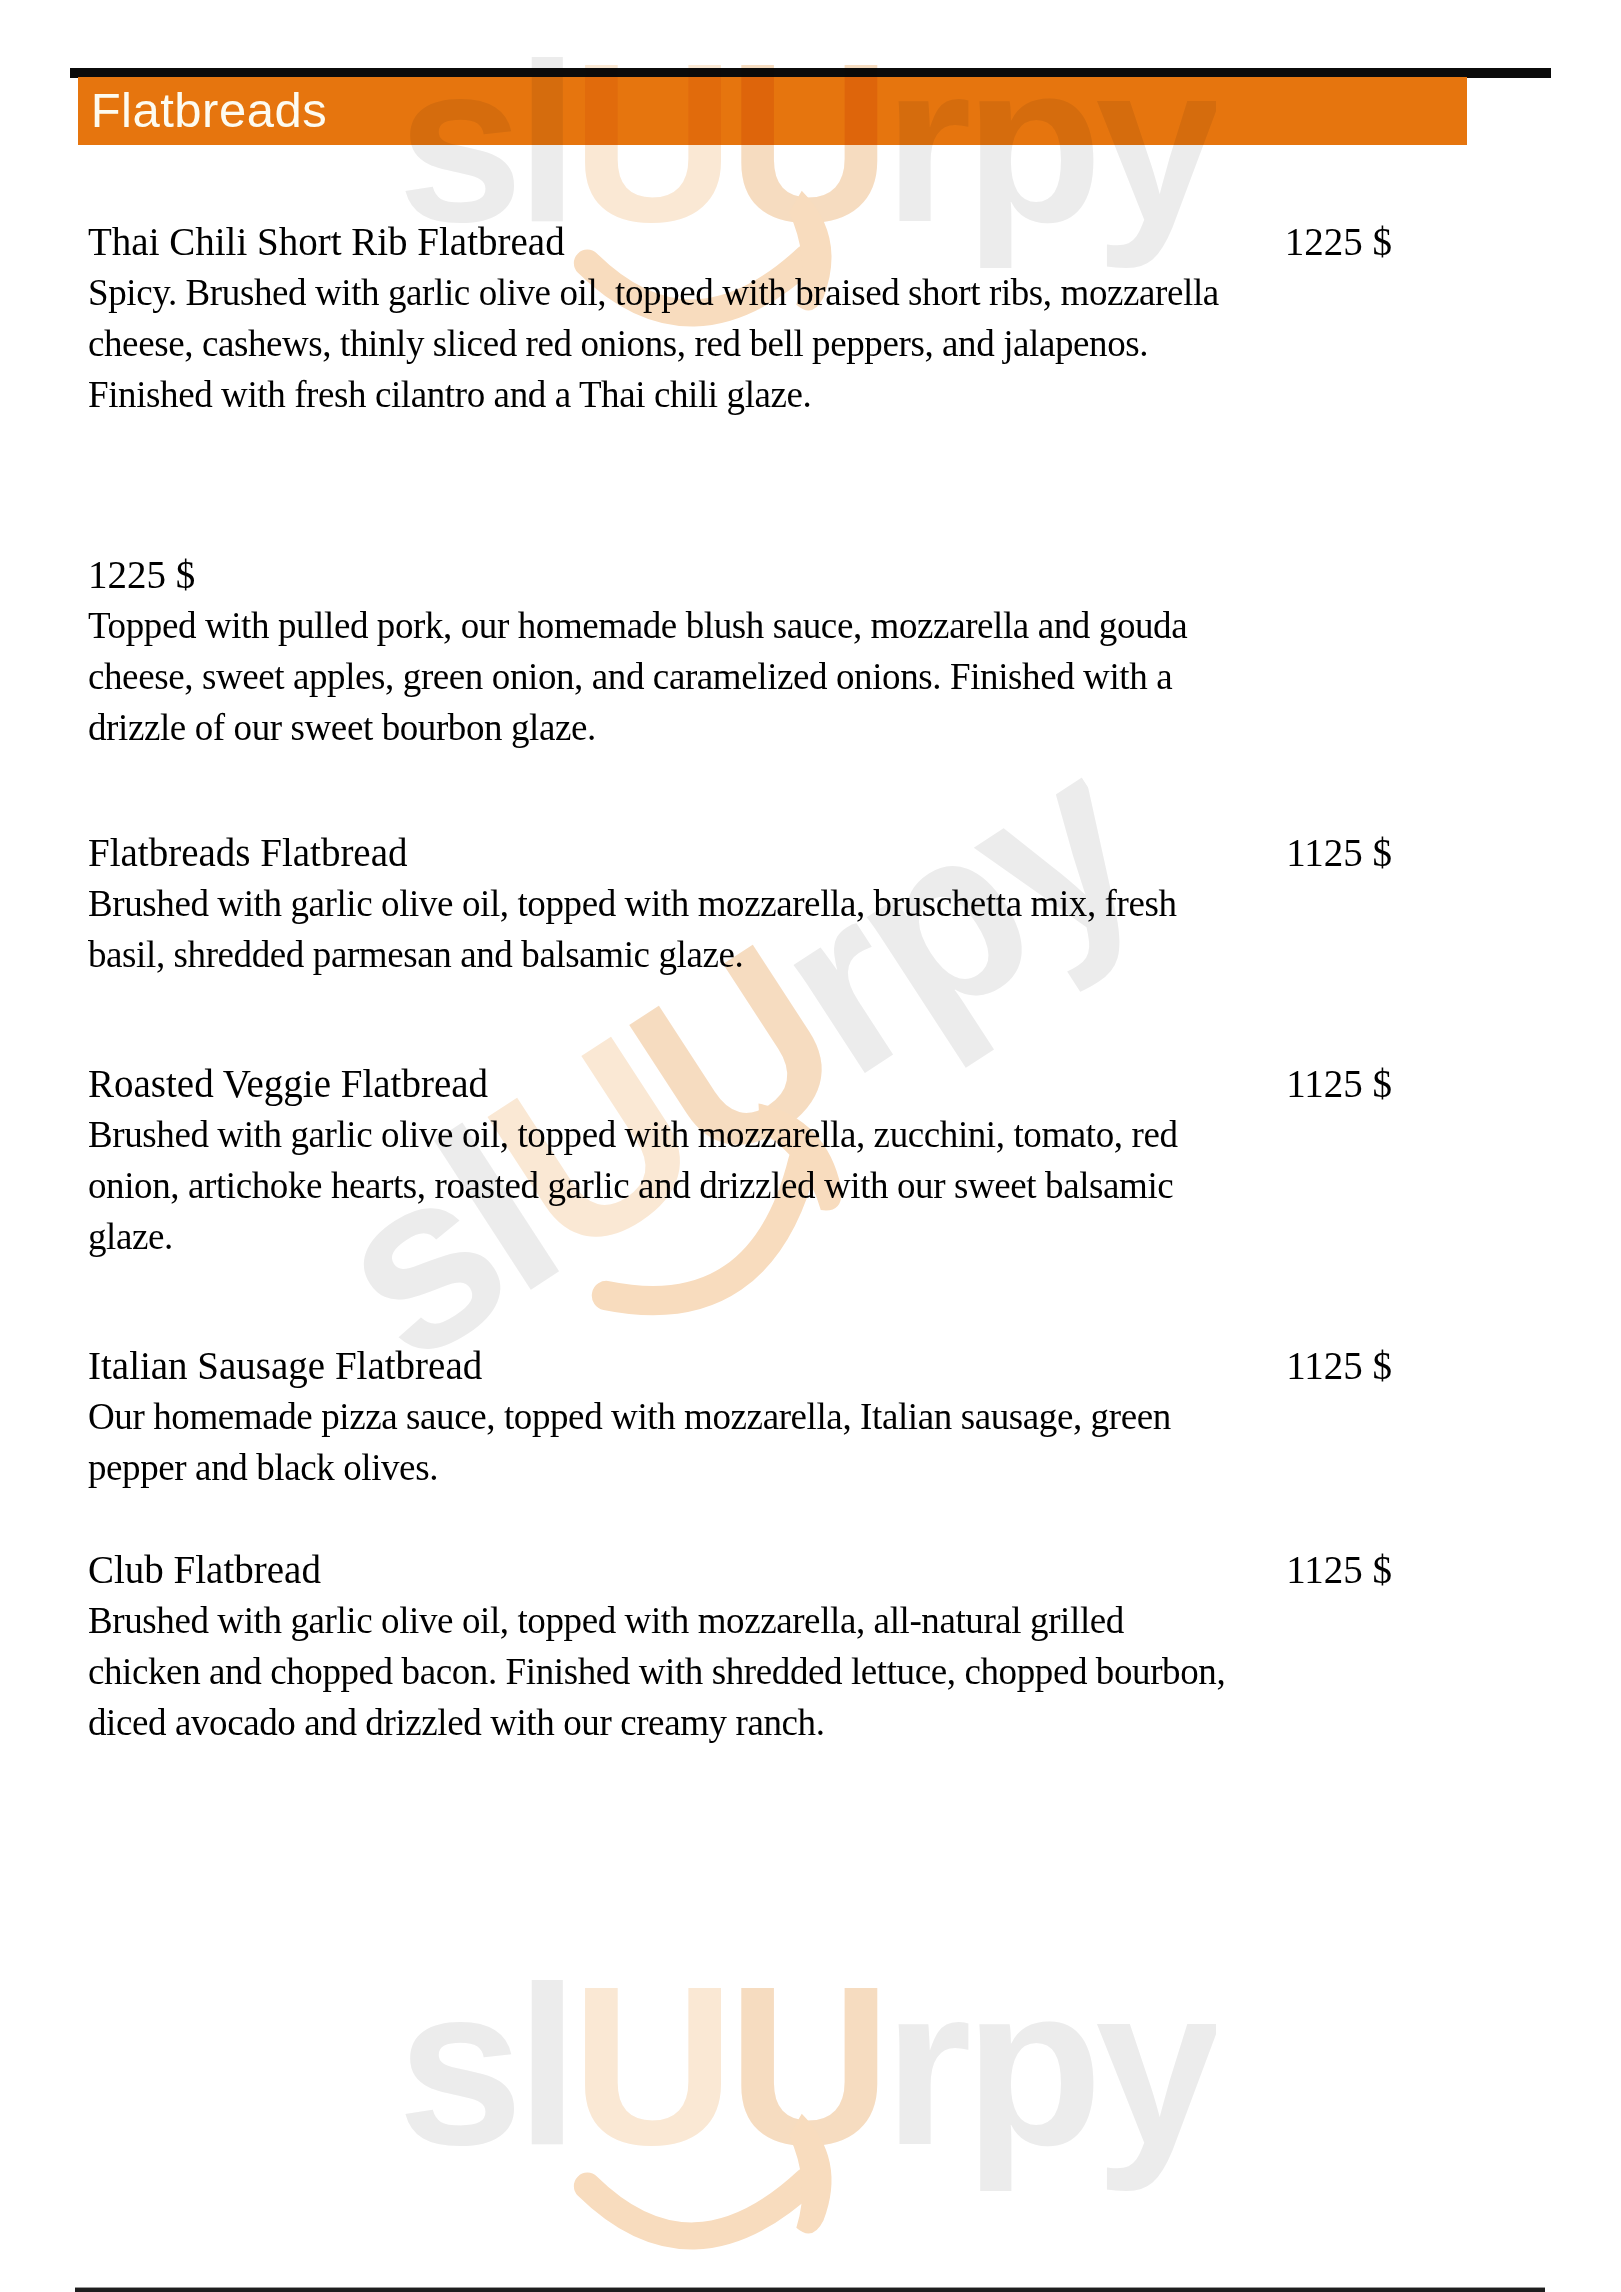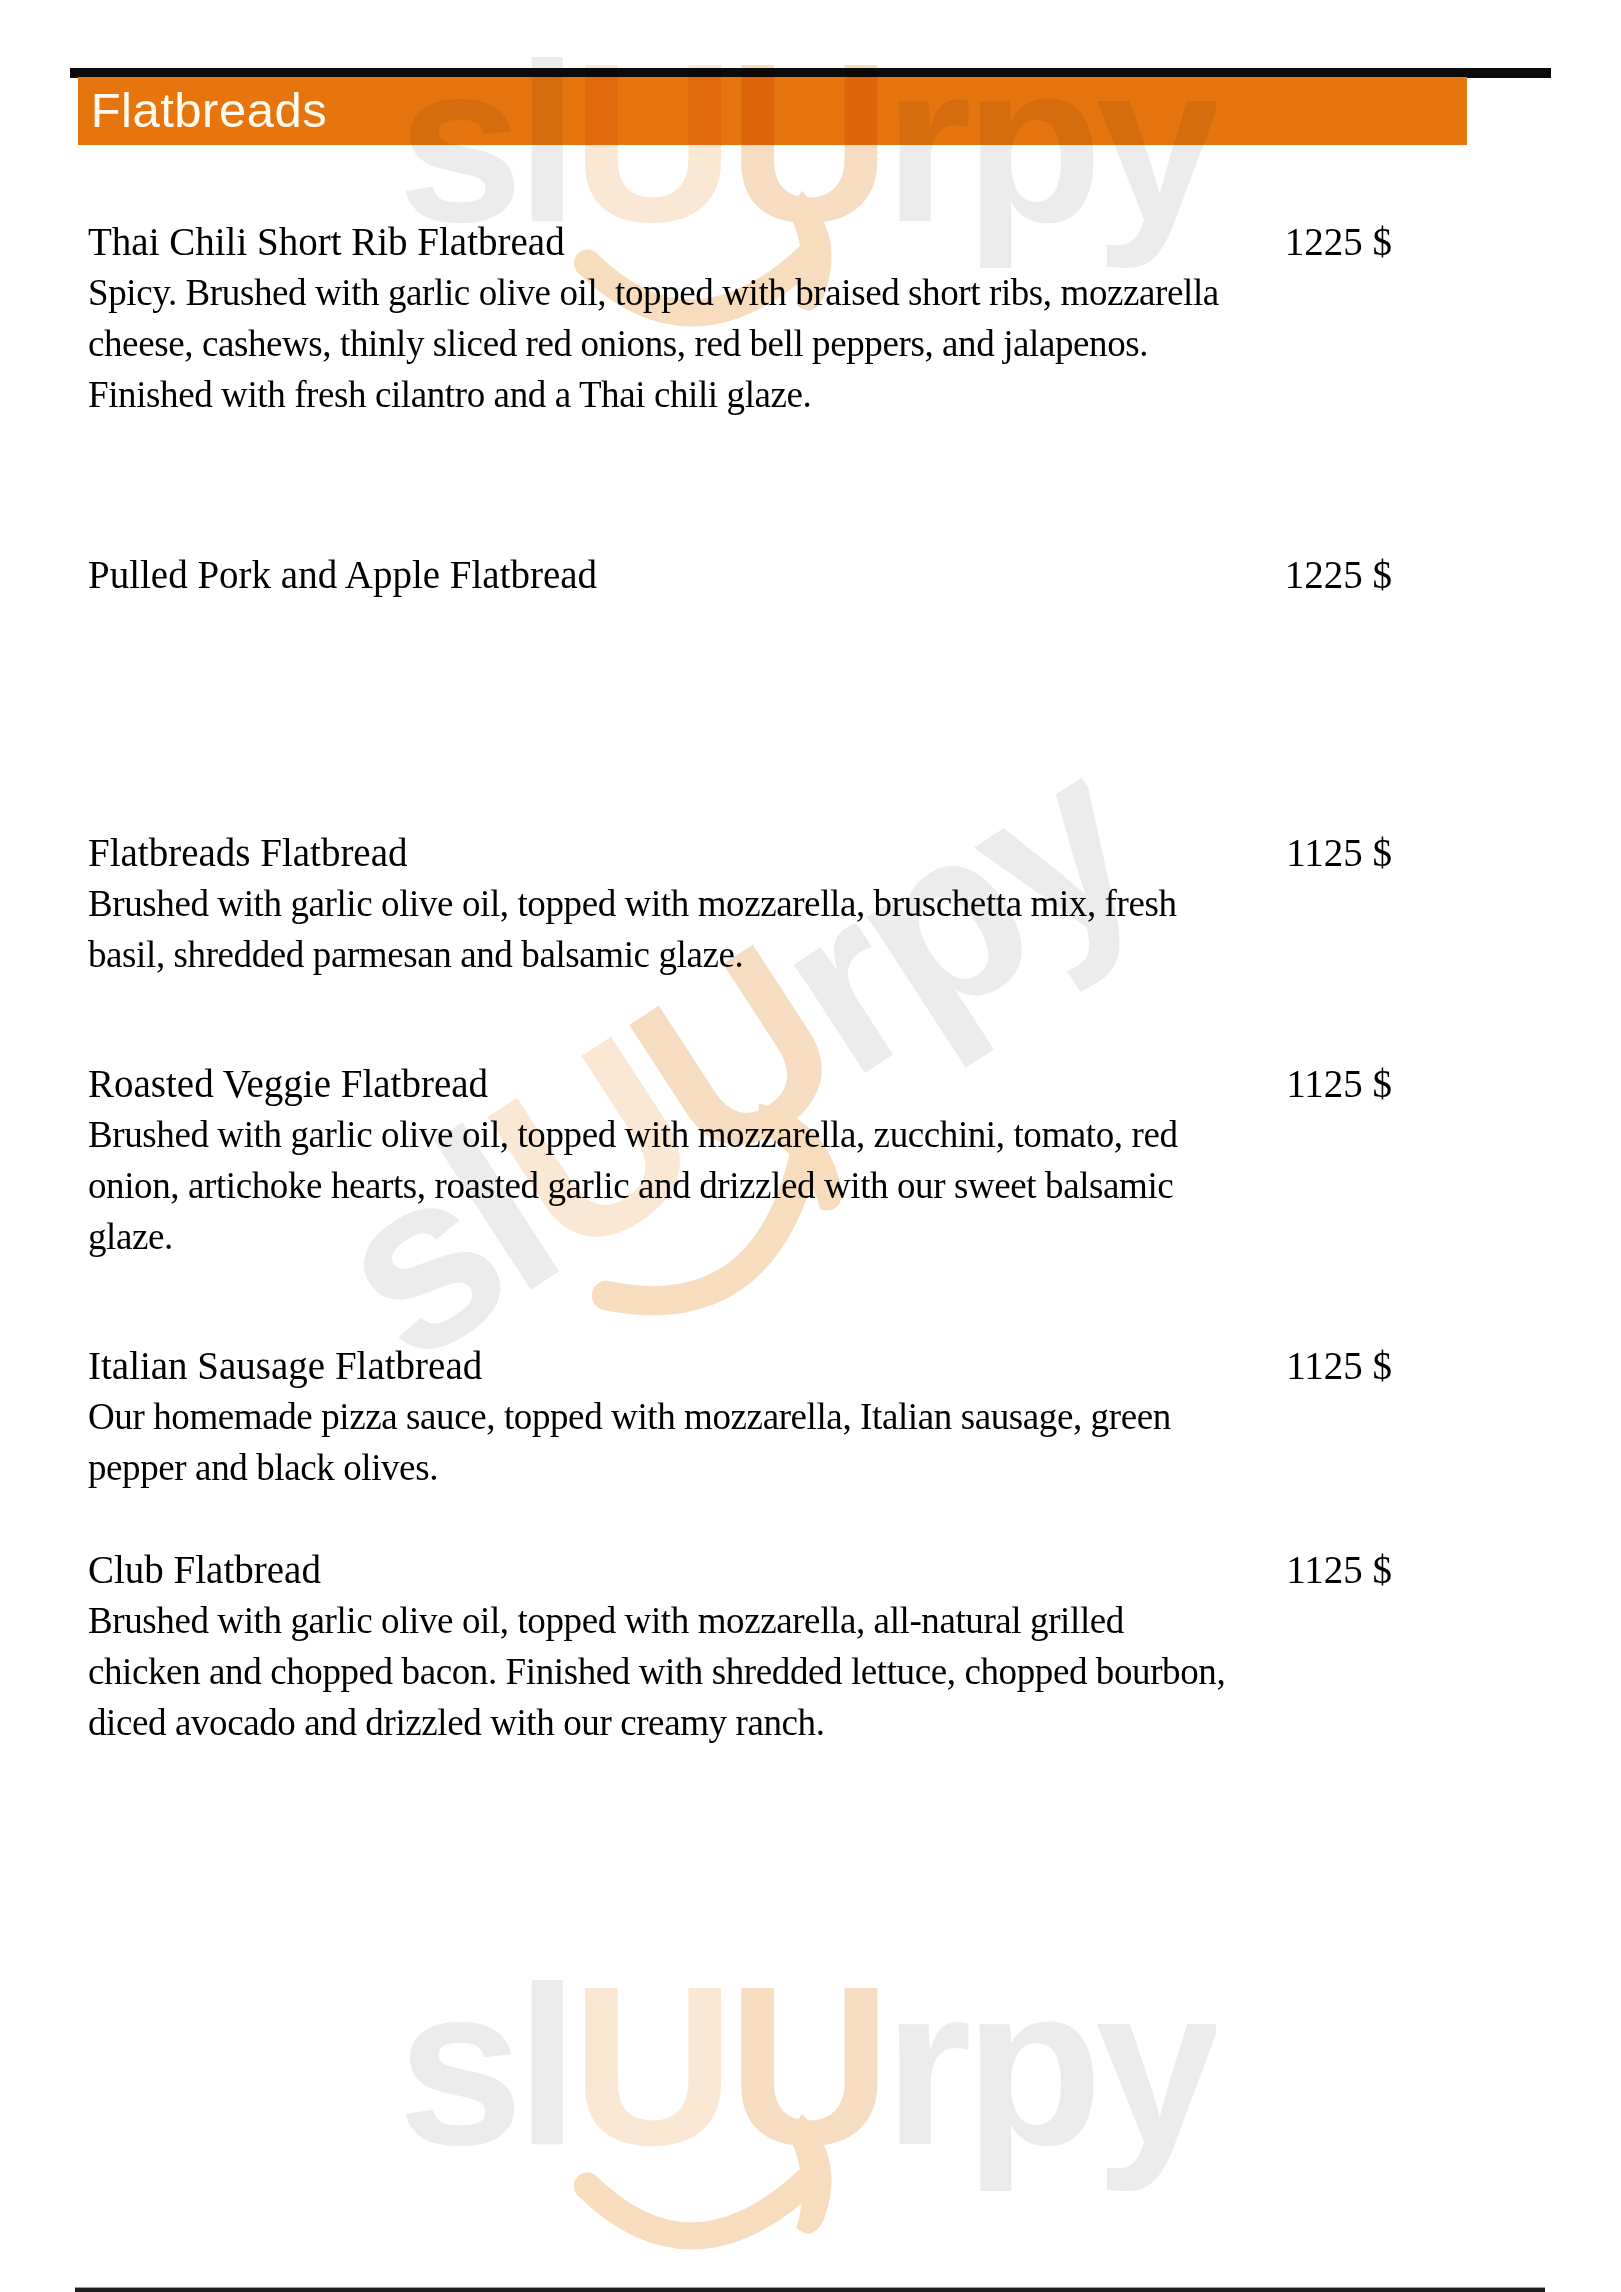--- a/index.html
+++ b/index.html
@@ -90,23 +90,23 @@
 <div class="menu-list">
     <div class="menu-item" style="top: 192px;">
     <div class="item-row">
       <span class="item-name">Thai Chili Short Rib Flatbread</span>
       <span class="item-price">1225 $</span>
     </div>
     <div class="item-desc">Spicy. Brushed with garlic olive oil, topped with braised short ribs, mozzarella cheese, cashews, thinly sliced red onions, red bell peppers, and jalapenos. Finished with fresh cilantro and a Thai chili glaze.</div>
   </div>
     <div class="menu-item" style="top: 525px;">
     <div class="item-row">
-      <span class="item-name">Pulled Pork and Apple Flatbread</span>
       <span class="item-price">1225 $</span>
     </div>
+    <div class="item-desc">Topped with pulled pork, our homemade blush sauce, mozzarella and gouda cheese, sweet apples, green onion, and caramelized onions. Finished with a drizzle of our sweet bourbon glaze.</div>
   </div>
     <div class="menu-item" style="top: 803px;">
     <div class="item-row">
       <span class="item-name">Flatbreads Flatbread</span>
       <span class="item-price">1125 $</span>
     </div>
     <div class="item-desc">Brushed with garlic olive oil, topped with mozzarella, bruschetta mix, fresh basil, shredded parmesan and balsamic glaze.</div>
   </div>
     <div class="menu-item" style="top: 1034px;">
     <div class="item-row">

